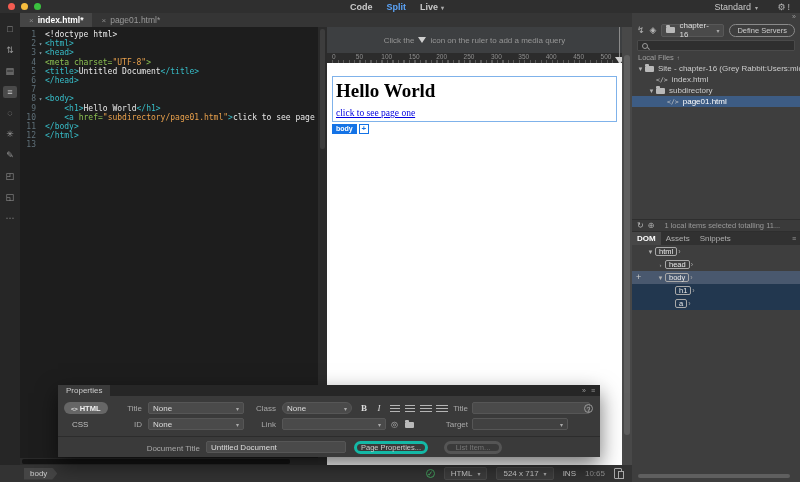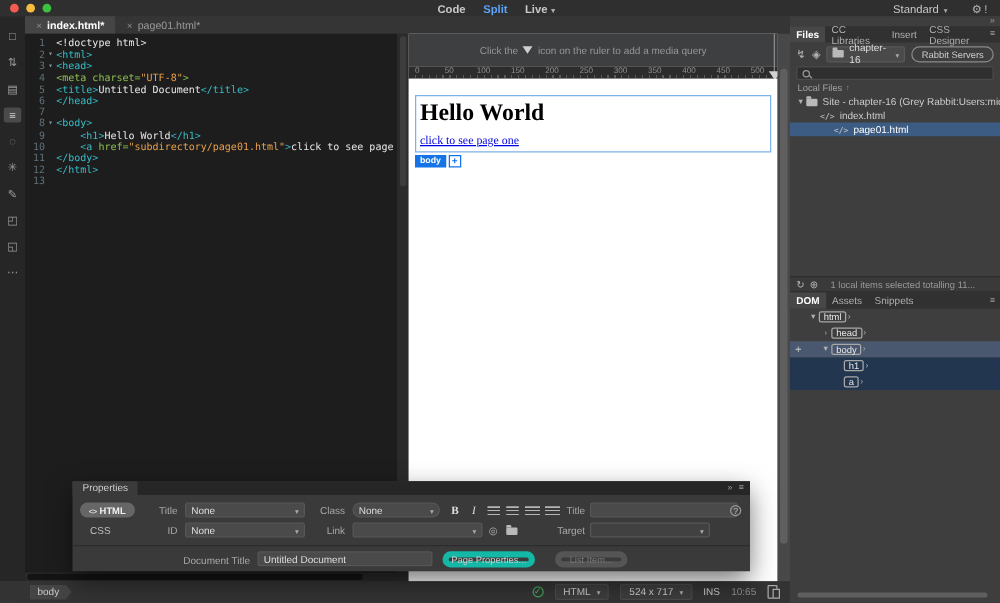--- a/index.html
+++ b/index.html
@@ -116,21 +116,21 @@
   .pp-lbl{text-align:right;}
   .pp-sel{display:flex;align-items:center;background:#4a4a4a;border:1px solid #565656;border-radius:2px;height:12px;padding:0 4px;font-size:8px;color:#ddd;}
   .pp-sel .car{margin-left:auto;}
   .pp-sel.dis{background:#414141;color:#777;}
   .pp-inp{background:#4a4a4a;border:1px solid #565656;border-radius:2px;height:12px;padding:0 4px;font-size:8px;color:#ddd;display:flex;align-items:center;}
   .htmlpill{display:flex;align-items:center;gap:3px;background:#666;border-radius:7px;height:12px;padding:0 7px;font-size:7.5px;font-weight:bold;color:#f0f0f0;}
   .cb::after{content:'< >';font-size:6px;color:#e0e0e0;letter-spacing:-1px;}
   .fmtbtn{font-family:"Liberation Serif",serif;font-size:9px;color:#ddd;width:12px;text-align:center;font-weight:bold;}
   .fmtbtn.it{font-style:italic;font-weight:normal;}
   .mi{width:10px;height:8px;display:inline-block;background:repeating-linear-gradient(to bottom,#b5b5b5 0 1px,transparent 1px 3px);}
-  .pp-btn{border:5px solid #14b8a6;border-radius:7px;height:13px;display:flex;align-items:center;justify-content:center;font-size:7.5px;color:#ccc;background:transparent;}
+  .pp-btn{border:3px solid #14b8a6;border-radius:7px;height:13px;display:flex;align-items:center;justify-content:center;font-size:7.5px;color:#ccc;background:transparent;}
   .pp-btn.dis{border-color:#555;color:#777;}
   .divider{position:absolute;left:0;top:51px;width:542px;height:1px;background:#2c2c2c;}
   .help{position:absolute;width:9px;height:9px;border:1px solid #999;border-radius:50%;color:#bbb;font-size:7px;line-height:9px;text-align:center;}
   .p2f{font-size:8px;color:#b5b5b5;}
 </style>
 </head>
 <body>
 
 <div class="app">
 
@@ -241,37 +241,30 @@
     </div>
     <div class="live-vscroll">
         <span class="thumb"></span>
       </div>
   </div>
 
   <div class="rightpanel">
     <div class="rp-top">
         <span>»</span>
       </div>
-    <div class="ptabs" id="ftabs">
-        <span class="ptab on">Files</span>
-        <span class="ptab">CC Libraries</span>
-        <span class="ptab">Insert</span>
-        <span class="ptab">CSS Designer</span>
-        <span class="ptab-menu">≡</span>
-      </div>
 
     <div class="fp-toolbar">
       <span class="tbico">↯</span>
       <span class="tbico">◈</span>
       <div class="siteselect">
         <span class="fold-ic"></span>
         <span>chapter-16</span>
         <span class="car"></span>
       </div>
-      <button class="defservers">Rabbit Servers</button>
+      <button class="defservers">Define Servers</button>
     </div>
 
     <div class="fp-search">
       <div class="searchbox">
         <span class="mag"></span>
       </div>
     </div>
 
     <div class="lf-head">
       <span>Local Files</span>
@@ -281,20 +274,25 @@
     <div id="filetree">
         <div class="ftr" style="padding-left: 4px;">
           <span class="tw">▼</span>
           <span class="fold-ic"></span>
           <span>Site - chapter-16 (Grey Rabbit:Users:michael...</span>
         </div>
         <div class="ftr" style="padding-left: 15px;">
           <span class="tw"></span>
           <span class="code-ic">&lt;/&gt;</span>
           <span>index.html</span>
+        </div>
+        <div class="ftr" style="padding-left: 15px;">
+          <span class="tw">▼</span>
+          <span class="fold-ic"></span>
+          <span>subdirectory</span>
         </div>
         <div class="ftr sel" style="padding-left: 26px;">
           <span class="tw"></span>
           <span class="code-ic">&lt;/&gt;</span>
           <span>page01.html</span>
         </div>
       </div>
     <div class="fp-spacer"></div>
 
     <div class="fp-status">

